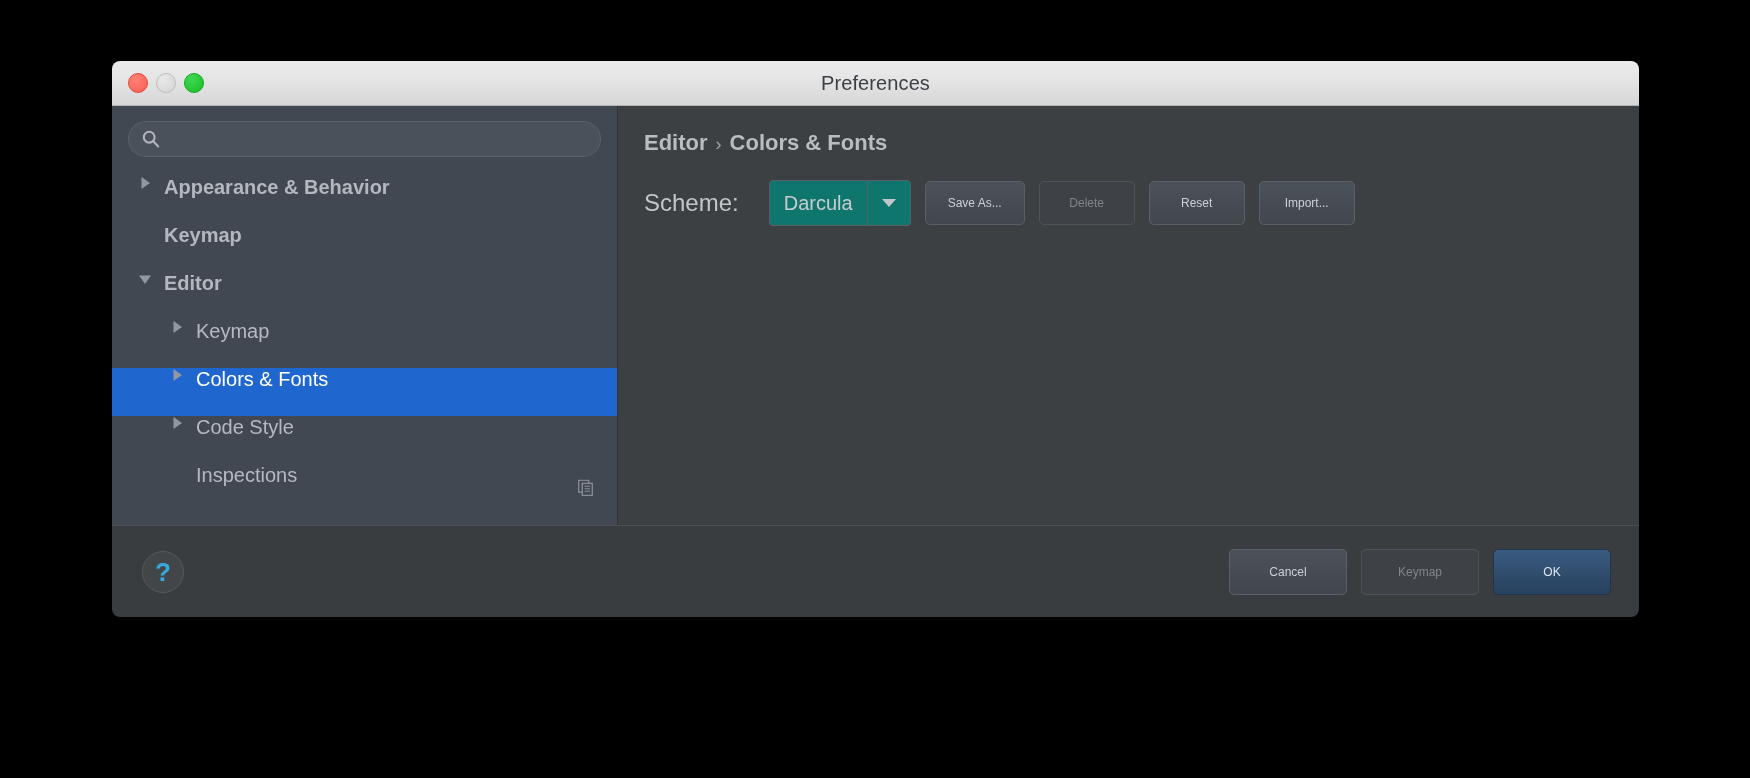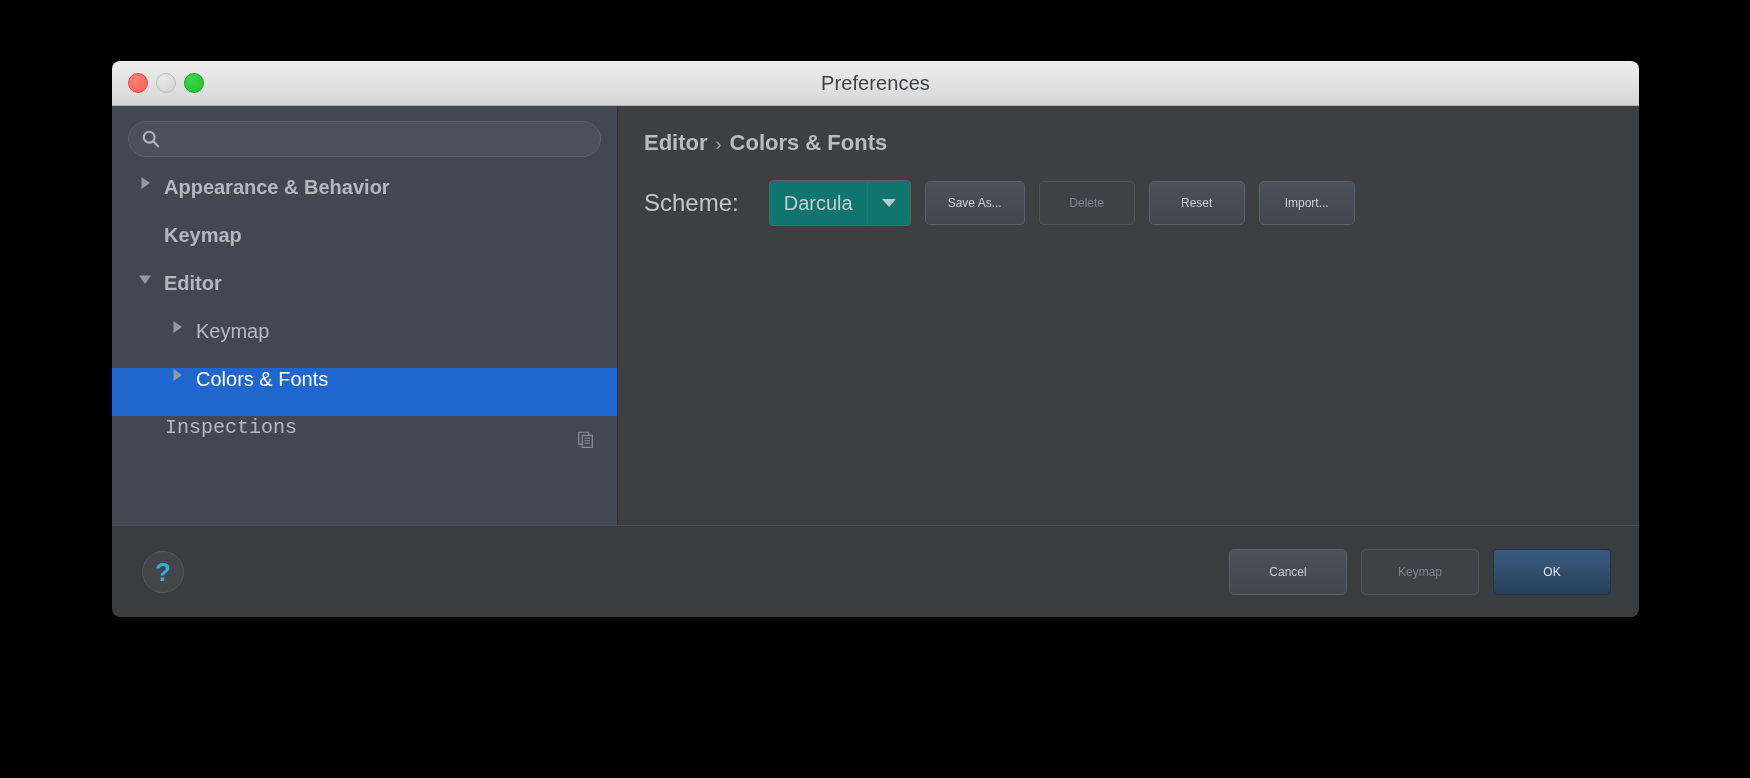--- a/index.html
+++ b/index.html
@@ -135,21 +135,21 @@
   .tree-label {
     font-size: 20px;
     color: #b6bac0;
     white-space: nowrap;
   }
   .tree-row.level0 .twisty { margin-left: 20px; }
   .tree-row.level0 .tree-label { margin-left: 6px; font-weight: bold; color: #b4b8be; }
   .tree-row.level0.no-twisty .tree-label { margin-left: 52px; }
   .tree-row.level1 .twisty { margin-left: 52px; }
   .tree-row.level1 .tree-label { margin-left: 6px; }
-  .tree-row.level1.no-twisty .tree-label { margin-left: 53px; font-family: Liberation Mono, monospace; }
+  .tree-row.level1.no-twisty .tree-label { margin-left: 84px; }
   .tree-row.selected .tree-label { color: #ffffff; }
   .row-badge {
     position: absolute;
     right: 22px;
     top: 50%;
     transform: translateY(-50%);
     display: flex;
     align-items: center;
   }
 
@@ -336,20 +336,28 @@
             <span class="tree-label">Keymap</span>
           </div>
           <div class="tree-row level1 selected" style="background: rgb(31, 102, 207);">
             <span class="twisty">
               <svg width="14" height="14" viewBox="0 0 14 14">
                 <polygon points="3.5,1 12,7 3.5,13" fill="#9298a1"></polygon>
               </svg>
             </span>
             <span class="tree-label">Colors &amp; Fonts</span>
           </div>
+          <div class="tree-row level1">
+            <span class="twisty">
+              <svg width="14" height="14" viewBox="0 0 14 14">
+                <polygon points="3.5,1 12,7 3.5,13" fill="#9298a1"></polygon>
+              </svg>
+            </span>
+            <span class="tree-label">Code Style</span>
+          </div>
           <div class="tree-row level1 no-twisty">
             <span class="tree-label">Inspections</span>
             <span class="row-badge">
               <svg width="17" height="17" viewBox="0 0 17 17">
                 <rect x="0.7" y="0.7" width="10" height="12" fill="none" stroke="#878d96" stroke-width="1.3"></rect>
                 <rect x="4.3" y="3.9" width="10" height="12" fill="#414852" stroke="#878d96" stroke-width="1.3"></rect>
                 <line x1="6.6" x2="12.0" y1="6.8" y2="6.8" stroke="#878d96" stroke-width="1.1"></line>
                 <line x1="6.6" x2="12.0" y1="9.3" y2="9.3" stroke="#878d96" stroke-width="1.1"></line>
                 <line x1="6.6" x2="12.0" y1="11.8" y2="11.8" stroke="#878d96" stroke-width="1.1"></line>
               </svg>

